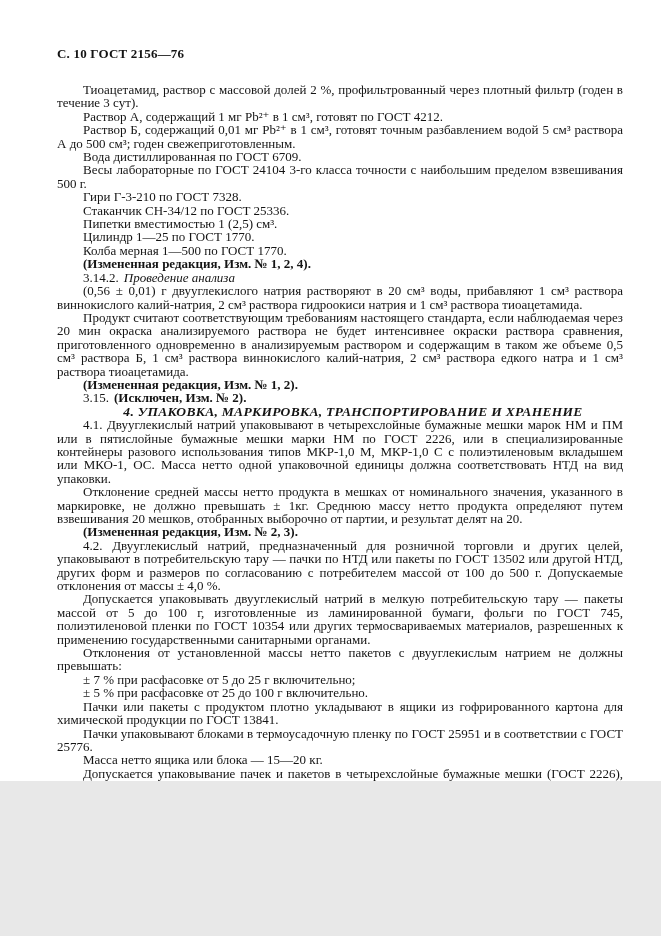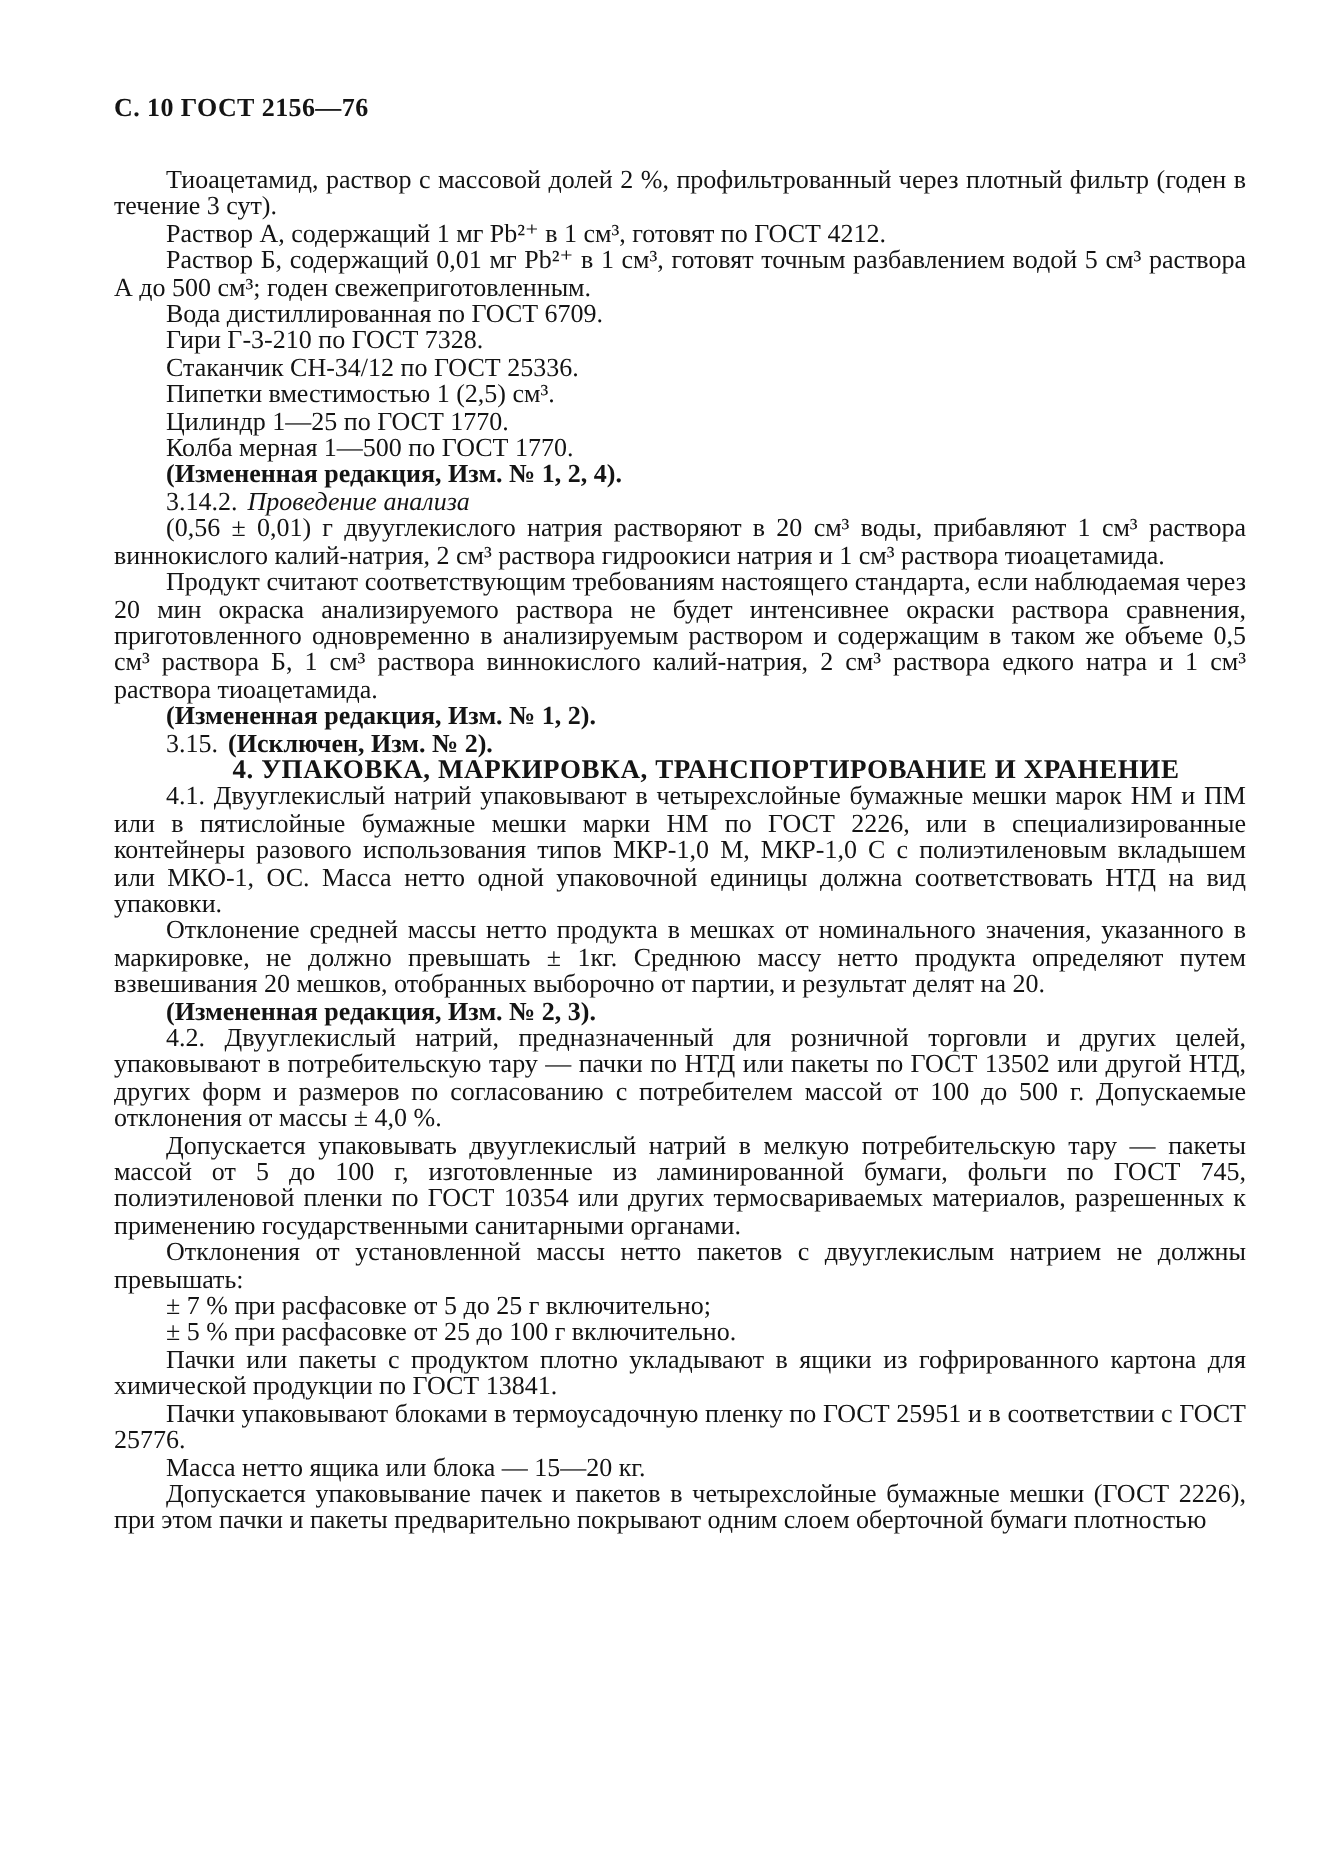--- a/index.html
+++ b/index.html
@@ -3,21 +3,21 @@
 <meta charset="utf-8">
 <style>
   html, body {
     margin: 0;
     padding: 0;
     background: #e8e8e8;
   }
   .page {
     position: relative;
     width: 661px;
-    height: 936px;
+    height: 781px;
     margin: 0 auto;
     background: #ffffff;
     color: #141414;
     font-family: "Liberation Serif", "DejaVu Serif", serif;
     overflow: hidden;
   }
   .running-header {
     position: absolute;
     top: 46px;
     left: 57px;
@@ -43,35 +43,37 @@
   .bold { font-weight: bold; }
   .italic { font-style: italic; }
   .clause-num { margin-right: 5px; }
   .section-heading {
     margin: 15px 0 11px 0;
     font-size: 13.5px;
     font-weight: bold;
     text-align: center;
     text-indent: 0;
     letter-spacing: 0.3px;
+    font-style: italic;
   }
 </style>
 </head>
 <body>
 
 <div class="page">
 
   <div class="running-header">С. 10 ГОСТ 2156—76</div>
 
   <div class="content">
 
     <p>Тиоацетамид, раствор с массовой долей 2 %, профильтрованный через плотный фильтр (годен в течение 3 сут).</p>
     <p>Раствор А, содержащий 1 мг Pb²⁺ в 1 см³, готовят по ГОСТ 4212.</p>
     <p>Раствор Б, содержащий 0,01 мг Pb²⁺ в 1 см³, готовят точным разбавлением водой 5 см³ раствора А до 500 см³; годен свежеприготовленным.</p>
     <p>Вода дистиллированная по ГОСТ 6709.</p>
+    <p>Весы лабораторные по ГОСТ 24104 3-го класса точности с наибольшим пределом взвешивания 500 г.</p>
     <p>Гири Г-3-210 по ГОСТ 7328.</p>
     <p>Стаканчик СН-34/12 по ГОСТ 25336.</p>
     <p>Пипетки вместимостью 1 (2,5) см³.</p>
     <p>Цилиндр 1—25 по ГОСТ 1770.</p>
     <p>Колба мерная 1—500 по ГОСТ 1770.</p>
     <p class="bold">(Измененная редакция, Изм. № 1, 2, 4).</p>
 
     <p>
       <span class="clause-num">3.14.2.</span><span class="italic">Проведение анализа</span>
     </p>

